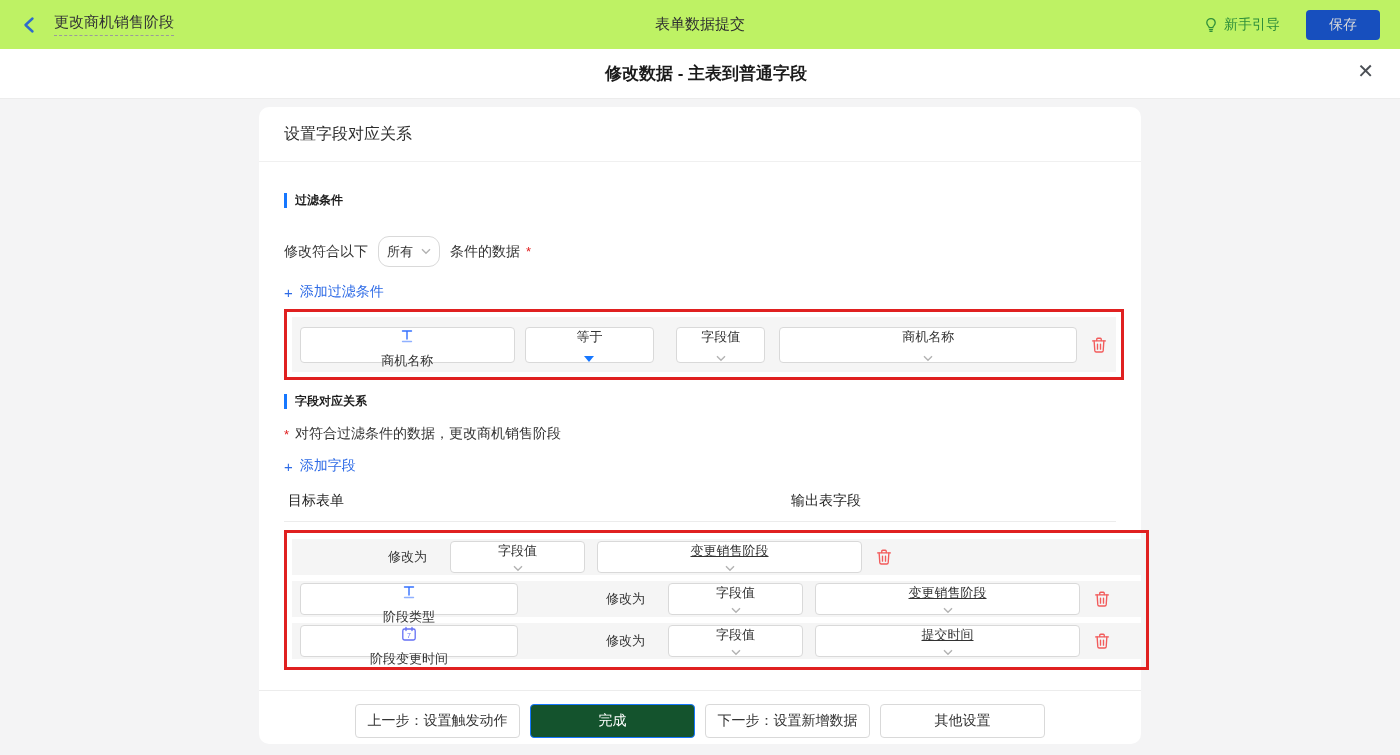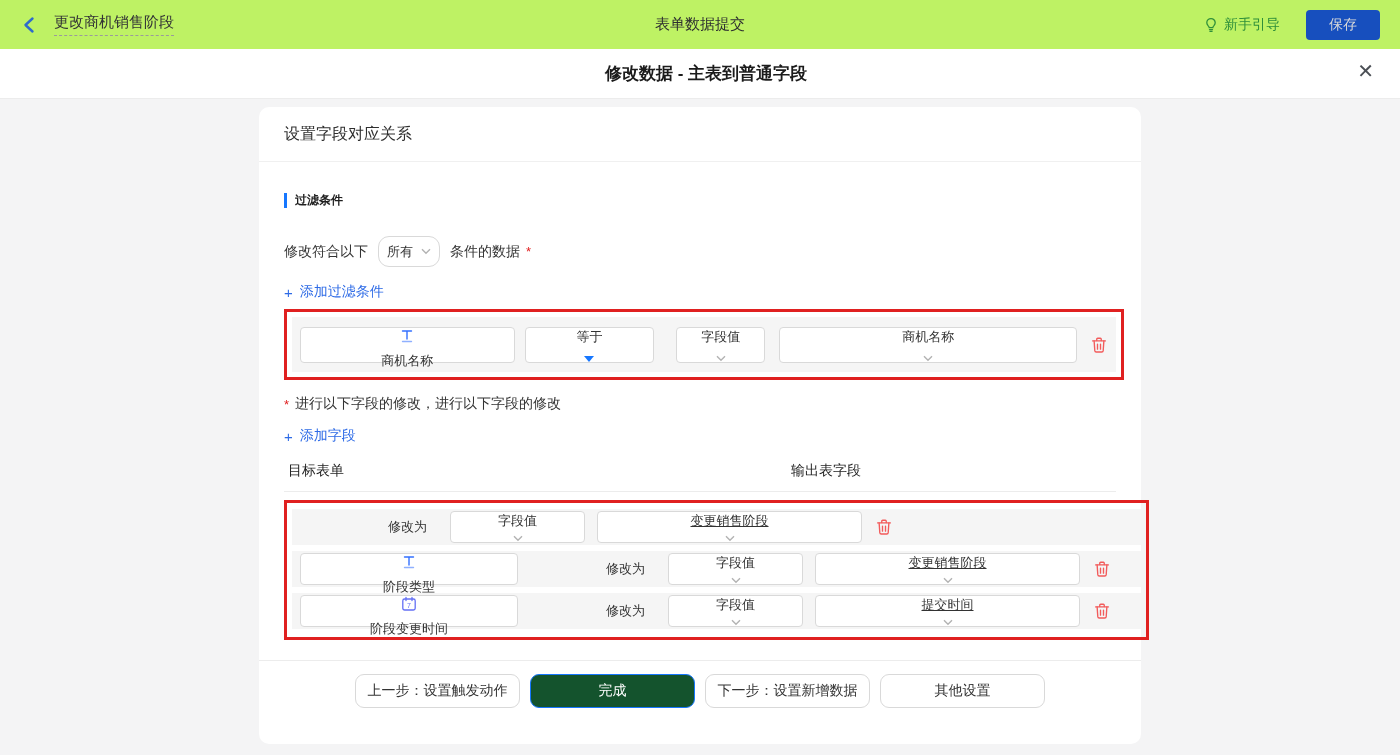--- a/index.html
+++ b/index.html
@@ -63,21 +63,21 @@
   .caret-blue { width:0; height:0; border-left:5px solid transparent; border-right:5px solid transparent; border-top:6px solid #1677ff; }
   .chev { flex:0 0 auto; }
 
   .mapping-desc { display:flex; align-items:center; margin-top:15px; font-size:14px; color:#333; }
   .table-head { display:flex; margin-top:17px; padding-bottom:11px; border-bottom:1px solid #ececec; font-size:14px; color:#1f1f1f; }
   .col-target { margin-left:4px; }
   .col-output { margin-left:447px; }
 
   .footer-sep { border-top:1px solid #ececec; margin-top:20px; }
   .footer { display:flex; justify-content:center; gap:10px; padding-top:13px; }
-  .f-btn { width:165px; height:34px; border-radius:9px; font-size:14px; cursor:pointer; }
+  .f-btn { width:165px; height:34px; border-radius:4px; font-size:14px; cursor:pointer; }
   .f-outline { background:#fff; border:1px solid #d9d9d9; color:#333; }
   .f-primary { background:#14532d; border:1px solid #1677ff; color:#fff; }
 
   .icon16 { width:16px; height:16px; flex:0 0 auto; }
 </style>
 </head>
 <body>
 
 <div class="topbar">
   <div class="topbar-left">
@@ -164,24 +164,28 @@
             <svg width="18" height="18" viewBox="0 0 24 24" fill="none" stroke="#f25b5b" stroke-width="1.8" stroke-linecap="round" stroke-linejoin="round">
                 <path d="M3.5 6.5h17"></path>
                 <path d="M9 6V4.2c0-.7.5-1.2 1.2-1.2h3.6c.7 0 1.2.5 1.2 1.2V6"></path>
                 <path d="M5.5 6.5l.9 13c.1 1 .9 1.8 1.9 1.8h7.4c1 0 1.8-.8 1.9-1.8l.9-13"></path>
                 <path d="M10 11v6.5M14 11v6.5"></path>
               </svg>
           </span>
         </div>
       </div>
 
+      <div class="section-title" style="margin-top:13px;">
+        <span class="section-bar"></span>
+        <span class="section-text">字段对应关系</span>
+      </div>
 
       <div class="mapping-desc">
         <span class="req-pre">*</span>
-        <span>进行以下字段的修改，进行以下字段的修改</span>
+        <span>对符合过滤条件的数据，更改商机销售阶段</span>
       </div>
 
       <div class="add-link" style="margin-top:14px;">
         <span class="plus">+</span>
         <span>添加字段</span>
       </div>
 
       <div class="table-head">
         <span class="col-target">目标表单</span>
         <span class="col-output">输出表字段</span>

